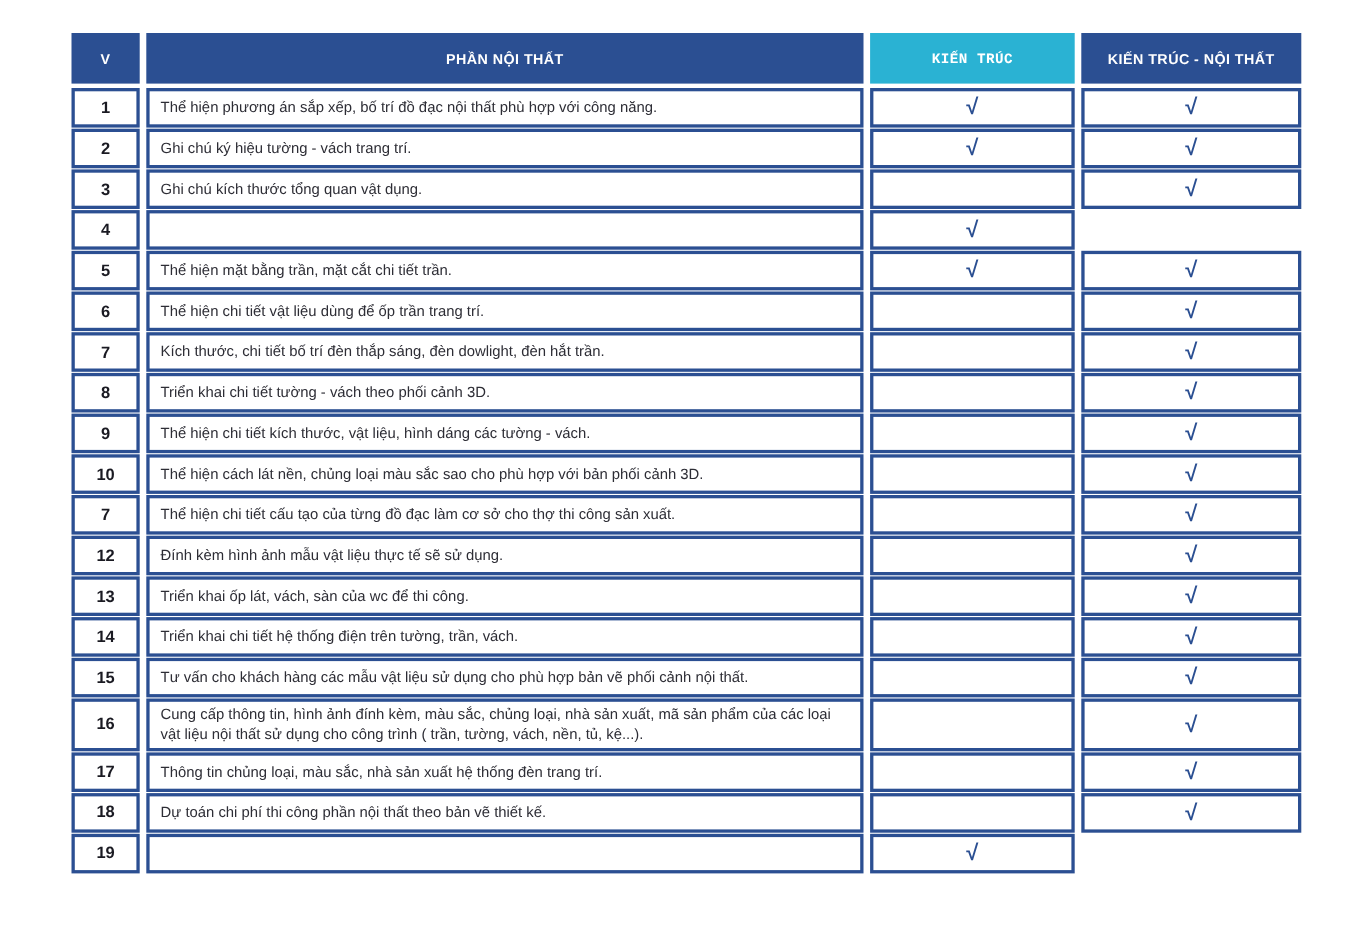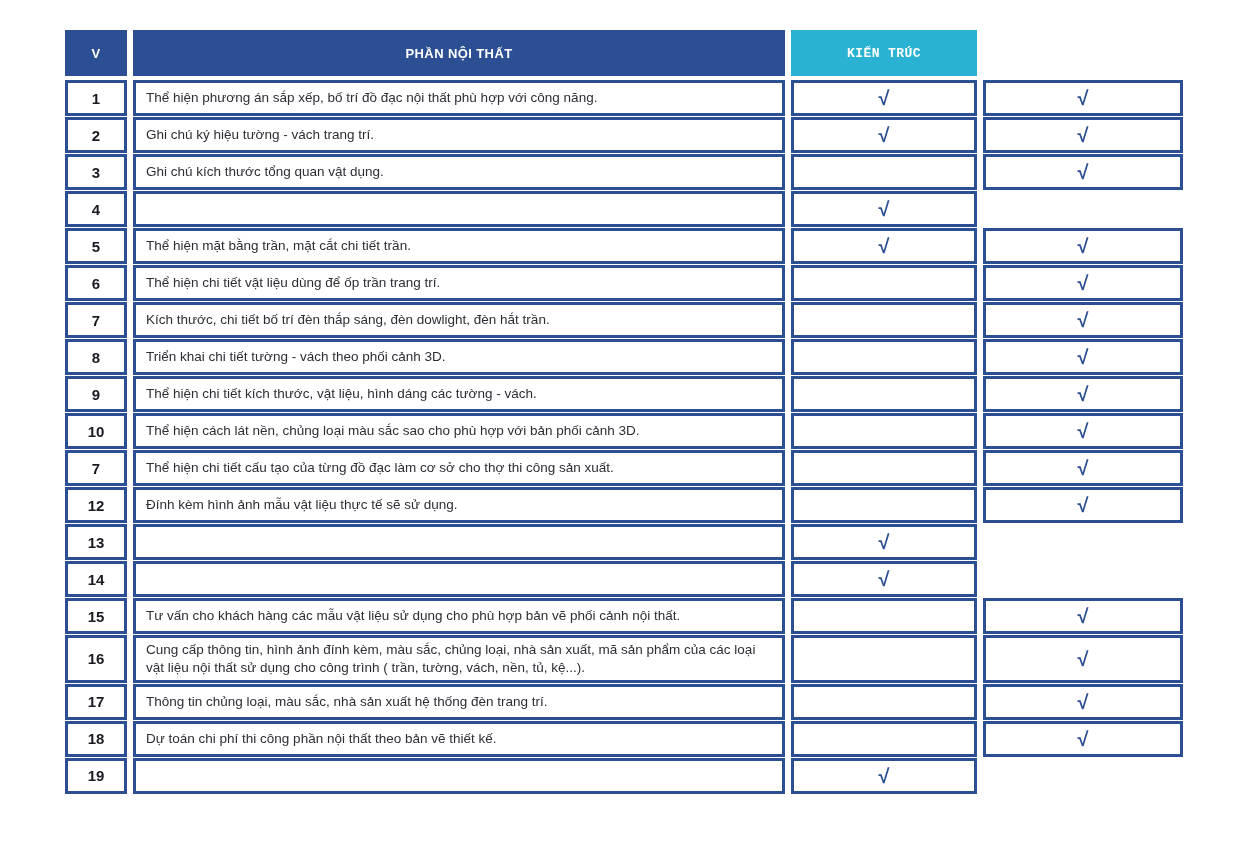--- a/index.html
+++ b/index.html
@@ -51,20 +51,21 @@
 </style>
 </head>
 <body>
 
 <div class="table-wrap">
 
   <div class="grid-row header-row">
     <div class="hcell">V</div>
     <div class="hcell">PHẦN NỘI THẤT</div>
     <div class="hcell cyan">KIẾN TRÚC</div>
+    <div class="hcell">KIẾN TRÚC - NỘI THẤT</div>
   </div>
 
   <div class="table-body">
   <div class="grid-row">
     <div class="cell cell-num">1</div>
     <div class="cell cell-desc">Thể hiện phương án sắp xếp, bố trí đồ đạc nội thất phù hợp với công năng.</div>
     <div class="cell cell-check">√</div>
     <div class="cell cell-check">√</div>
   </div>
 
@@ -139,26 +140,28 @@
 
   <div class="grid-row">
     <div class="cell cell-num">12</div>
     <div class="cell cell-desc">Đính kèm hình ảnh mẫu vật liệu thực tế sẽ sử dụng.</div>
     <div class="cell cell-check"></div>
     <div class="cell cell-check">√</div>
   </div>
 
   <div class="grid-row">
     <div class="cell cell-num">13</div>
+    <div class="cell cell-desc">Triển khai ốp lát, vách, sàn của wc để thi công.</div>
     <div class="cell cell-check"></div>
     <div class="cell cell-check">√</div>
   </div>
 
   <div class="grid-row">
     <div class="cell cell-num">14</div>
+    <div class="cell cell-desc">Triển khai chi tiết hệ thống điện trên tường, trần, vách.</div>
     <div class="cell cell-check"></div>
     <div class="cell cell-check">√</div>
   </div>
 
   <div class="grid-row">
     <div class="cell cell-num">15</div>
     <div class="cell cell-desc">Tư vấn cho khách hàng các mẫu vật liệu sử dụng cho phù hợp bản vẽ phối cảnh nội thất.</div>
     <div class="cell cell-check"></div>
     <div class="cell cell-check">√</div>
   </div>

